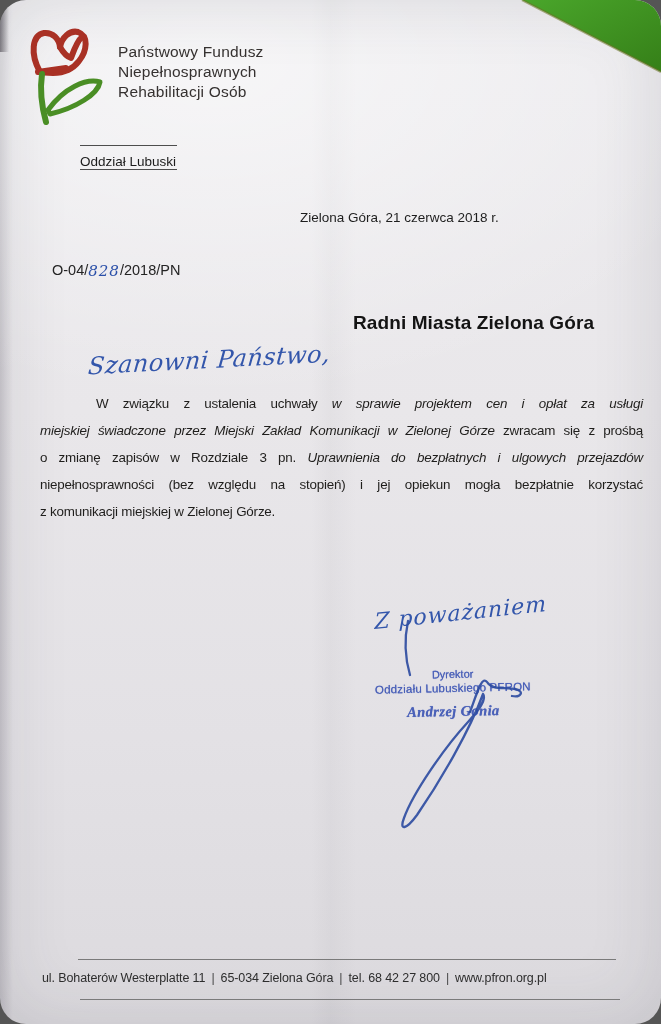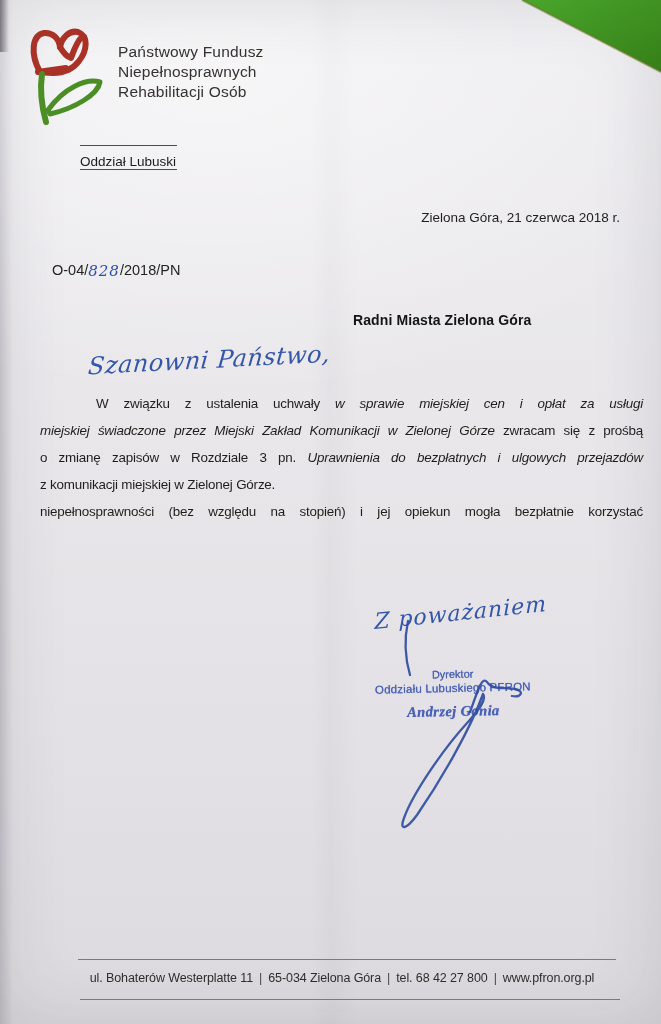--- a/index.html
+++ b/index.html
@@ -5,50 +5,51 @@
   html,body{margin:0;padding:0;background:#555;}
   .page{
     position:relative;width:661px;height:1024px;overflow:hidden;
     font-family:"Liberation Sans",sans-serif;color:#1e1d1b;
     background:
       radial-gradient(140% 55% at 32% 6%, rgba(255,255,255,0.55), rgba(255,255,255,0) 60%),
       linear-gradient(to right, rgba(100,95,108,0.22) 0px, rgba(100,95,108,0) 13px),
       linear-gradient(to right, transparent 47%, rgba(40,40,50,0.03) 50%, transparent 54%),
       linear-gradient(to bottom, #edecef 0%, #e9e7ea 40%, #e3e1e5 72%, #dcdade 100%);
     box-shadow: inset 0 0 70px rgba(60,55,68,0.14);
+    border-radius: 26px;
   }
   .abs{position:absolute;}
   
   .brand{left:118px;top:42px;font-size:15.5px;line-height:20px;color:#353130;letter-spacing:.2px;}
   .branch-block{left:80px;top:145px;width:97px;border-top:1px solid #4d4d4d;border-bottom:1px solid #4d4d4d;padding:8px 0 0 0;}
   .branch-block .t{font-size:13.5px;color:#1c1c1c;white-space:nowrap;}
   
-  .dateline{left:300px;top:210px;width:320px;text-align:right;font-size:13.5px;color:#1e1e1e;}
+  .dateline{left:300px;top:210px;width:320px;text-align:left;font-size:13.5px;color:#1e1e1e;}
   .refline{left:52px;top:261px;font-size:14.5px;color:#242424;}
   .refline .hw{font-family:"DejaVu Serif",serif;font-style:italic;font-size:15px;color:#2a4fa8;position:relative;top:1px;letter-spacing:1px;}
-  .recipient{left:353px;top:312px;font-size:14px;font-weight:bold;color:#141414;letter-spacing:.1px;}
+  .recipient{left:353px;top:312px;font-size:19px;font-weight:bold;color:#141414;letter-spacing:.1px;}
   
   .hwriting{font-family:"DejaVu Serif",serif;font-style:italic;color:#2a4fa8;}
   .greeting{left:88px;top:346px;font-size:24px;transform:rotate(-3deg) skewX(-8deg);letter-spacing:.5px;opacity:.95;}
   .closing{left:374px;top:600px;font-size:22px;transform:rotate(-6deg) skewX(-6deg);letter-spacing:1px;opacity:.95;}
   
   .body-text{left:40px;top:390px;width:603px;font-size:13.4px;letter-spacing:-0.2px;line-height:27px;color:#1f1e1c;}
   .bline{text-align:justify;text-align-last:justify;white-space:normal;}
   .bline.first{text-indent:56px;}
   .bline.last{text-align:left;text-align-last:left;}
   .it{font-style:italic;}
   
   .stamp{left:348px;top:668px;width:210px;text-align:center;color:#3f57b5;transform:rotate(-1.2deg);opacity:.92;text-shadow:0 0 .7px #3f57b5;}
   .stamp .s1{font-size:11px;line-height:13px;}
   .stamp .s2{font-size:11.5px;line-height:14px;letter-spacing:.2px;}
   .stamp .nm{font-family:"Liberation Serif",serif;font-style:italic;font-weight:bold;font-size:14.5px;margin-top:8px;letter-spacing:.4px;}
   
   .f-line1{left:78px;top:959px;width:538px;border-top:1.2px solid #7a7a7a;}
   .f-line2{left:80px;top:999px;width:540px;border-top:1.2px solid #7a7a7a;}
-  .f-text{left:42px;top:971px;width:600px;text-align:center;font-size:12.5px;letter-spacing:-0.1px;color:#2d2d2d;white-space:nowrap;}
+  .f-text{left:42px;top:971px;width:600px;font-size:12.5px;letter-spacing:-0.1px;color:#2d2d2d;white-space:nowrap;}
   .f-text .sep{color:#4a4a4a;padding:0 6px;}
   .svg-overlay{position:absolute;left:0;top:0;pointer-events:none;}
   .corner-dark{left:0;top:0;width:9px;height:52px;
     background:linear-gradient(to right, rgba(38,34,44,0.5), rgba(38,34,44,0));}
 </style>
 </head>
 <body>
 
 <div class="page">
 
@@ -92,25 +93,25 @@
 
   <div class="abs dateline">Zielona Góra, 21 czerwca 2018 r.</div>
 
   <div class="abs refline"><span>O-04/</span><span class="hw">828</span><span>/2018/PN</span></div>
 
   <div class="abs recipient">Radni Miasta Zielona Góra</div>
 
   <div class="abs hwriting greeting">Szanowni Państwo,</div>
 
   <div class="abs body-text">
-    <div class="bline first"><span>W związku z ustalenia uchwały </span><span class="it">w sprawie miejskiej cen i opłat za usługi</span></div>
+    <div class="bline first"><span>W związku z ustalenia uchwały </span><span class="it">w sprawie projektem cen i opłat za usługi</span></div>
     <div class="bline"><span class="it">miejskiej świadczone przez Miejski Zakład Komunikacji w Zielonej Górze </span><span>zwracam się z prośbą</span></div>
     <div class="bline"><span>o zmianę zapisów w Rozdziale 3 pn. </span><span class="it">Uprawnienia do bezpłatnych i ulgowych przejazdów</span></div>
+    <div class="bline"><span>niepełnosprawności (bez względu na stopień) i jej opiekun mogła bezpłatnie korzystać</span></div>
     <div class="bline last"><span>z komunikacji miejskiej w Zielonej Górze.</span></div>
-    <div class="bline"><span>niepełnosprawności (bez względu na stopień) i jej opiekun mogła bezpłatnie korzystać</span></div>
   </div>
 
   <div class="abs hwriting closing">Z poważaniem</div>
 
   <div class="abs stamp">
     <div class="s1">Dyrektor</div>
     <div class="s2">Oddziału Lubuskiego PFRON</div>
     <div class="nm">Andrzej Gonia</div>
   </div>
 

